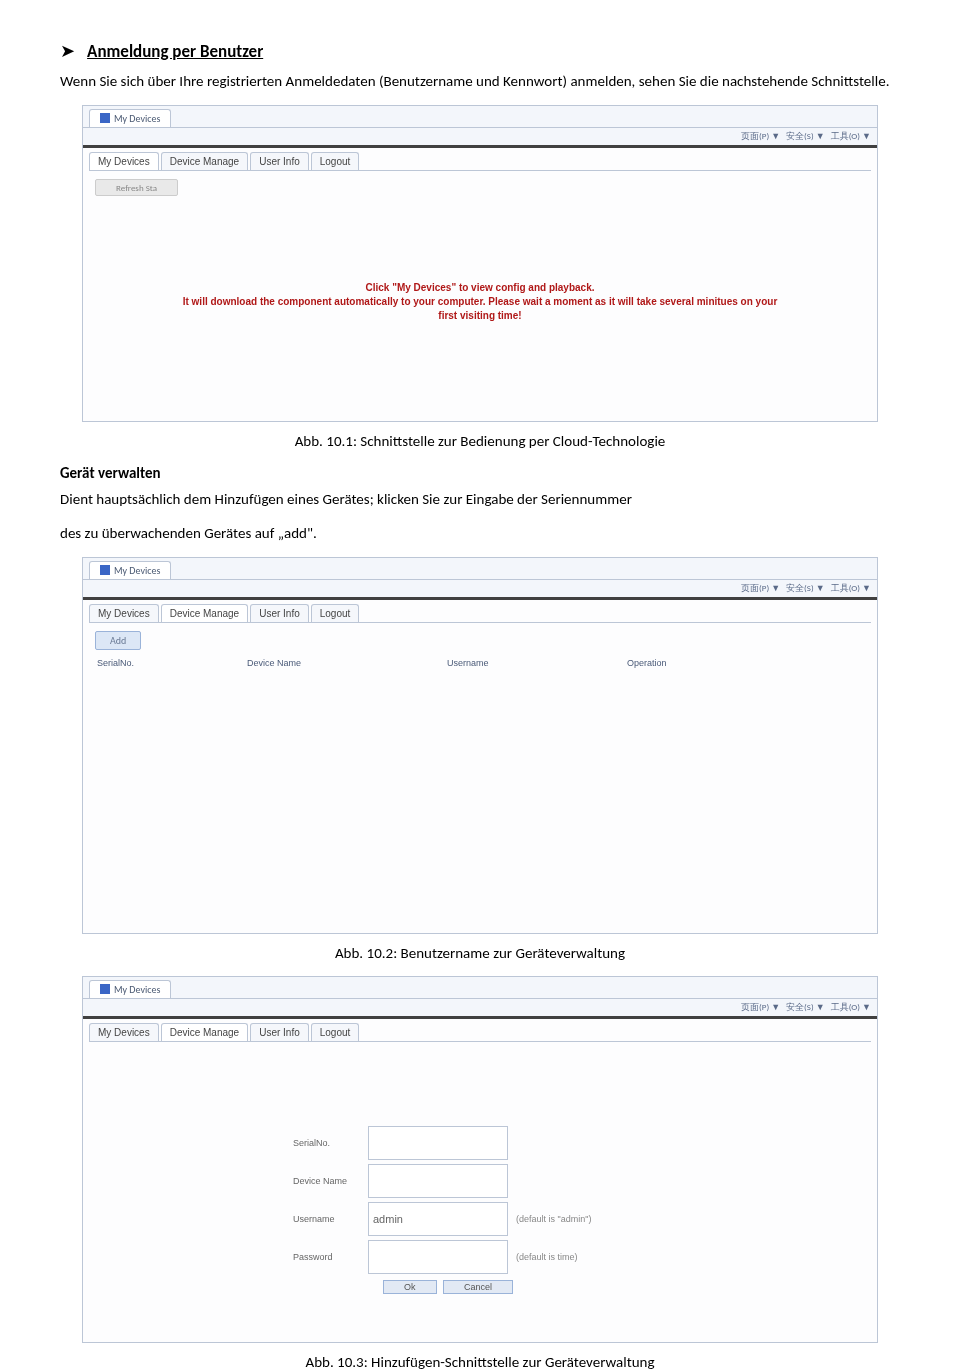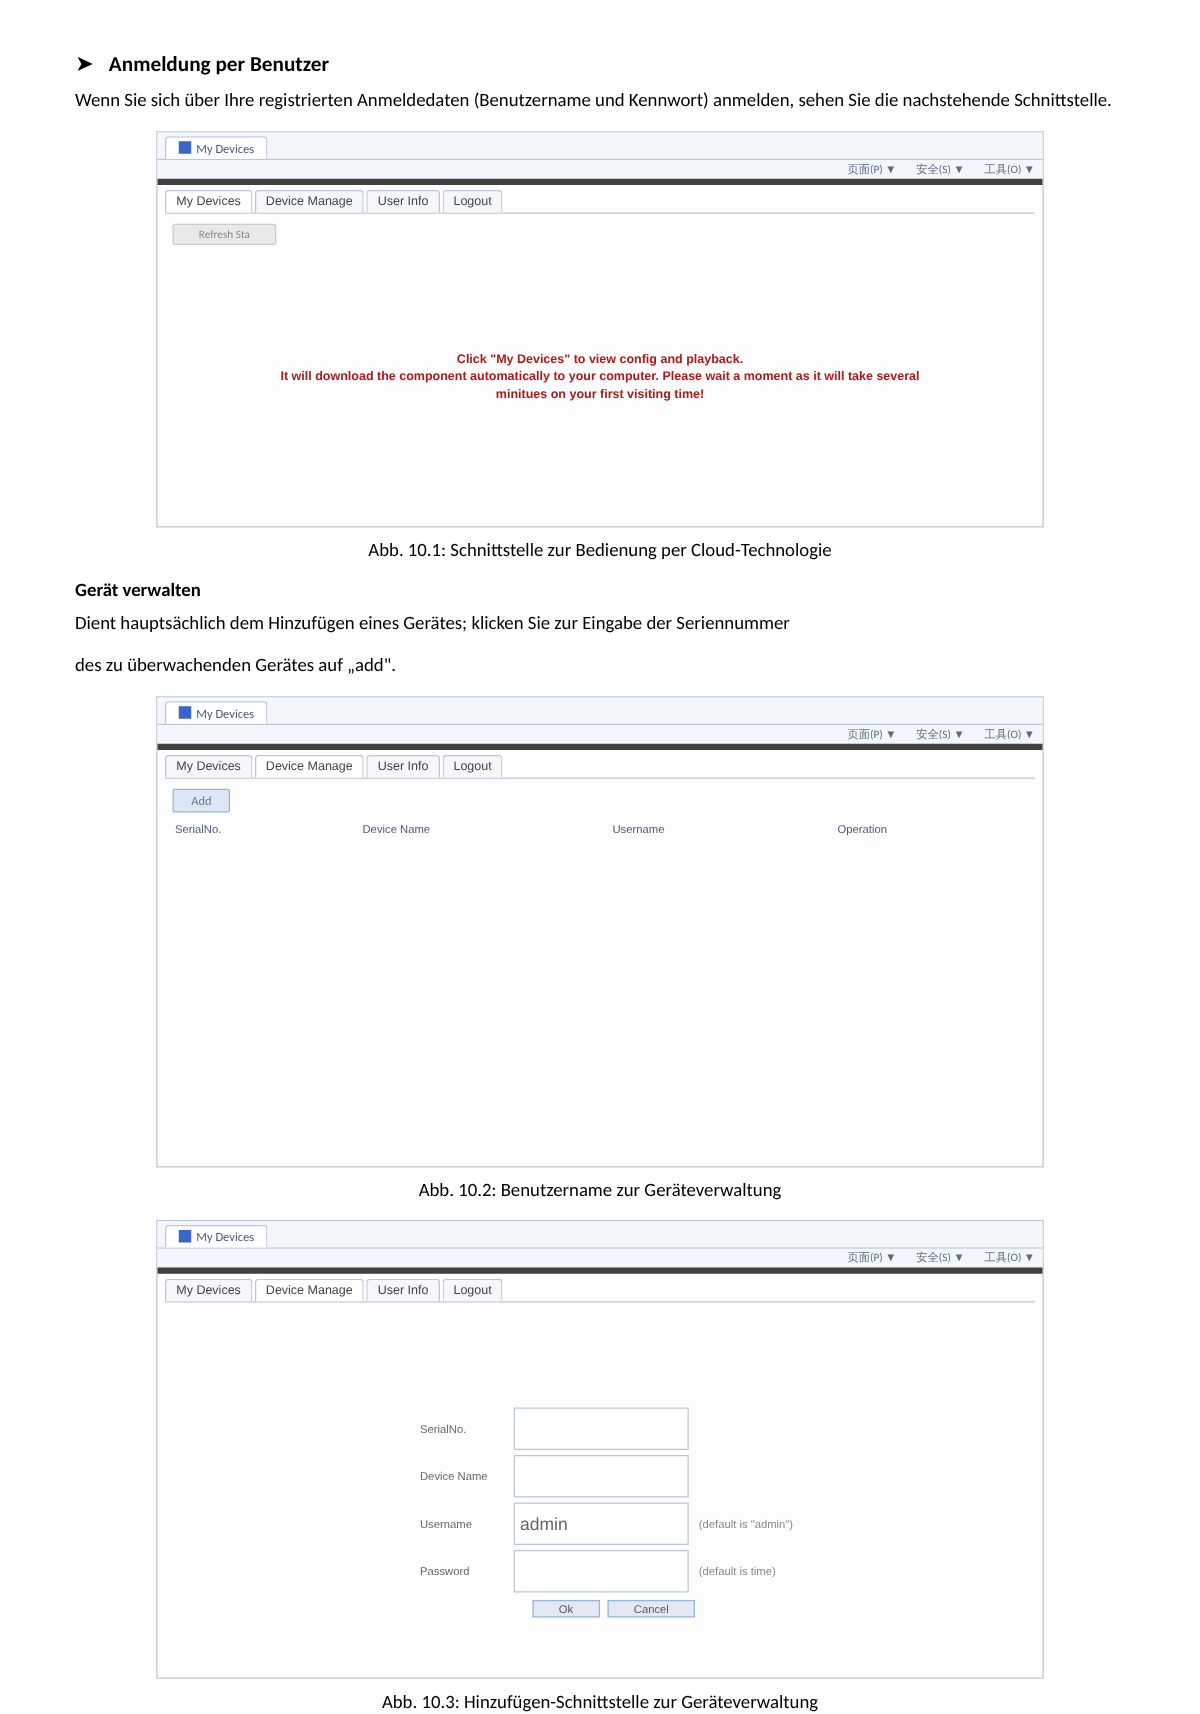--- a/index.html
+++ b/index.html
@@ -17,41 +17,42 @@
     align-items: center;
     gap: 12px;
     margin-bottom: 8px;
   }
   .arrow {
     font-size: 18px;
     color: #000;
   }
   .heading {
     font-weight: 700;
+    text-decoration: underline;
     font-size: 17px;
     text-align: right;
   }
   p.body {
     margin: 6px 0 12px 0;
     line-height: 1.5;
     text-align: justify;
   }
   .subhead {
     font-weight: 700;
     margin: 8px 0 6px 0;
   }
   .caption {
     text-align: center;
     margin: 10px 0 14px 0;
   }
   .screenshot {
     border: 1px solid #bcc6d6;
     background: #fdfdfe;
     margin: 4px auto 4px auto;
-    width: 710px;
+    width: 796px;
   }
   .tabbar {
     background: #f3f6fb;
     border-bottom: 1px solid #bcc6d6;
     height: 22px;
     display: flex;
     align-items: flex-end;
     padding: 0 6px;
     font-size: 10px;
     color: #4b5a73;
@@ -67,28 +68,28 @@
     border-radius: 3px 3px 0 0;
   }
   .tabbar .favicon {
     width: 10px; height: 10px;
     background: #3a66c6;
     display: inline-block;
   }
   .toolbar {
     height: 20px;
     background: #f3f6fb;
-    border-bottom: 5px solid #404040;
+    border-bottom: 3px solid #404040;
     display: flex;
     justify-content: flex-end;
     align-items: center;
     font-size: 9px;
     color: #5a6a88;
     padding: 0 6px;
-    gap: 16px;
+    gap: 6px;
   }
   .toolbar span { white-space: nowrap; }
   .navtabs {
     display: flex;
     gap: 0;
     padding: 4px 6px 0 6px;
     font-size: 10px;
     color: #444;
     font-family: Arial, sans-serif;
   }
@@ -176,21 +177,21 @@
   }
   .form-label {
     width: 75px;
     text-align: left;
   }
   .form-input {
     width: 140px;
     height: 16px;
     border: 1px solid #bcc6d6;
     background: #fff;
-    font-size: 14px;
+    font-size: 11px;
     padding: 16px 4px;
     display: flex;
     align-items: center;
   }
   .form-hint {
     margin-left: 8px;
     color: #888;
   }
   .form-btns {
     margin-left: 90px;

